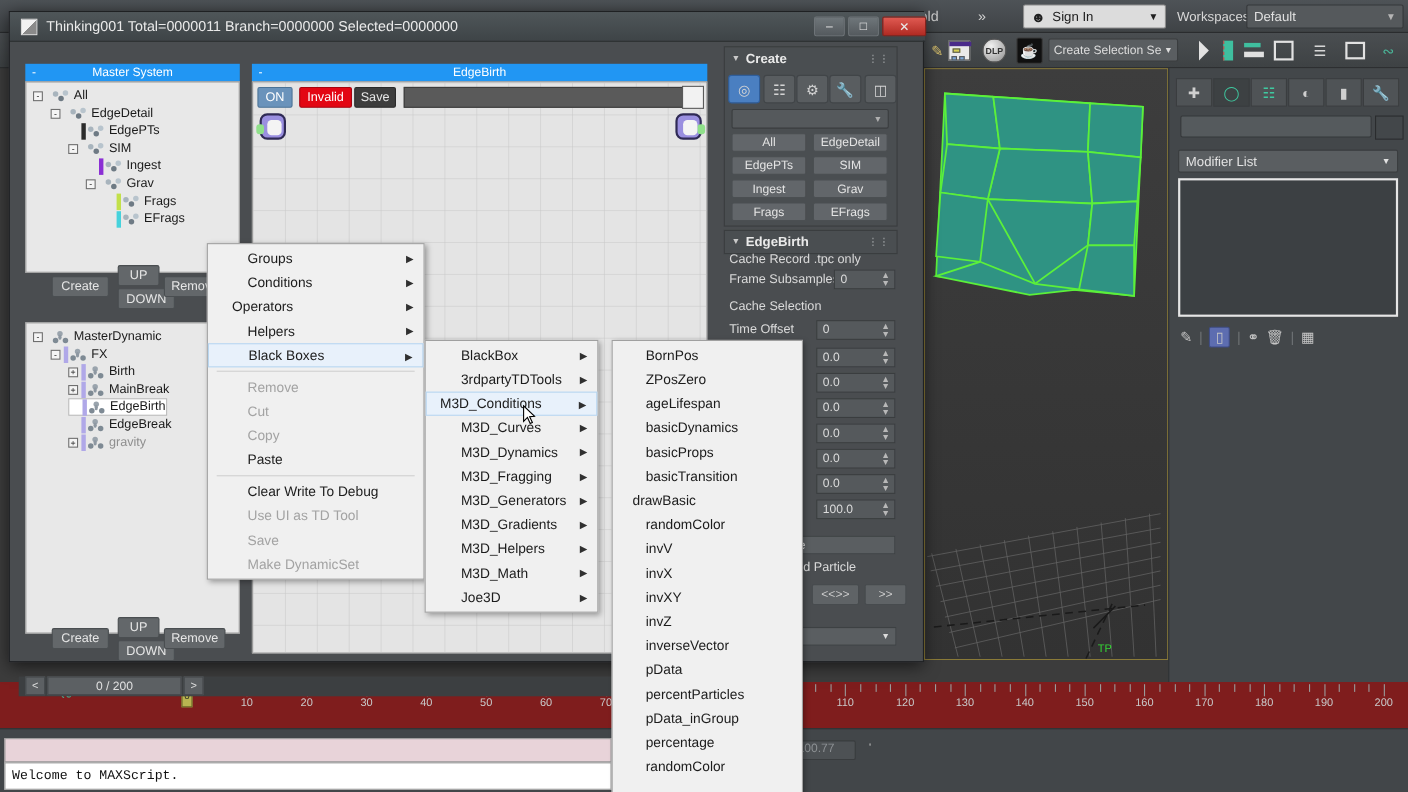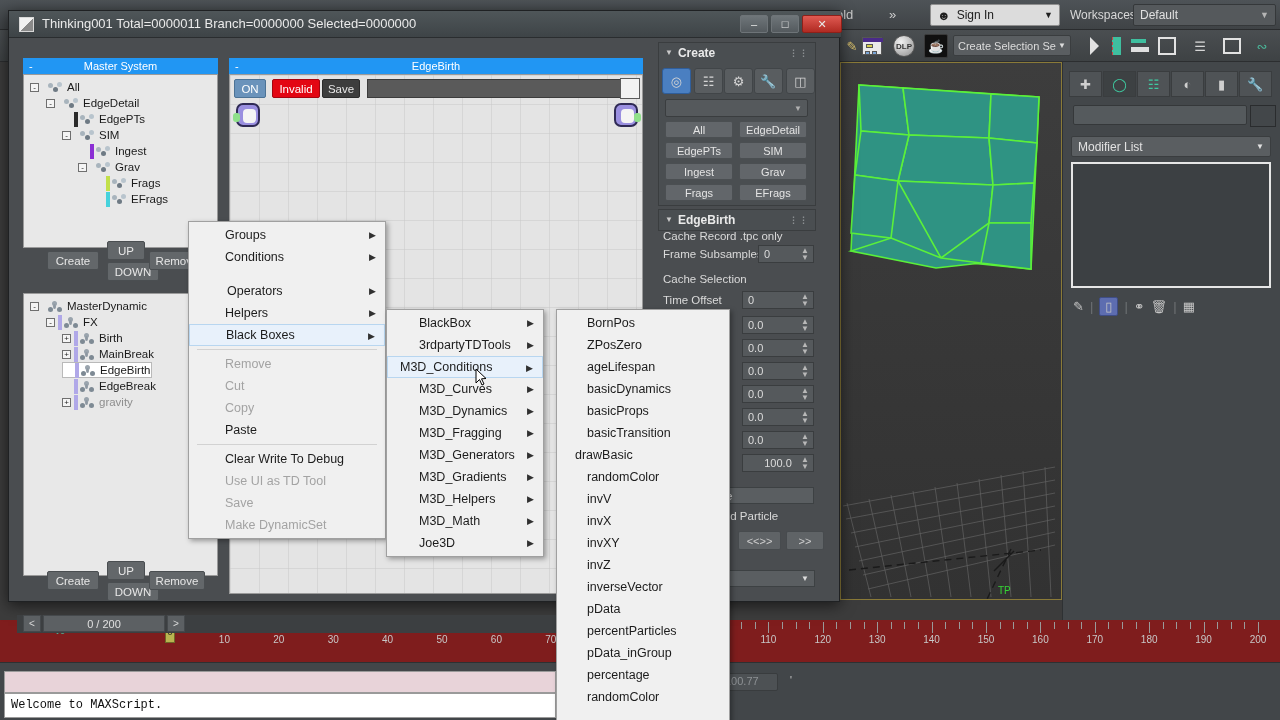--- a/index.html
+++ b/index.html
@@ -874,21 +874,21 @@
         <span class="arrows">▲<br>▼</span>
       </div>
       <div class="spin" style="left: 742px; top: 408px; width: 72px;">
         <span>0.0</span>
         <span class="arrows">▲<br>▼</span>
       </div>
       <div class="spin" style="left: 742px; top: 431px; width: 72px;">
         <span>0.0</span>
         <span class="arrows">▲<br>▼</span>
       </div>
-      <div class="spin" style="left: 742px; top: 454px; width: 72px; justify-content: center;">
+      <div class="spin" style="left: 742px; top: 454px; width: 72px;">
         <span>100.0</span>
         <span class="arrows">▲<br>▼</span>
       </div>
     </div>
   <div class="r-wide" style="left:700px; top:487px; width:114px;">None</div>
   <span class="lbl" style="left:713px; top:510px;">Hold Particle</span>
   <div class="r-sq" style="left:738px; top:531px; width:43px;">&lt;&lt;&gt;&gt;</div>
   <div class="r-sq" style="left:786px; top:531px; width:38px;">&gt;&gt;</div>
   <div class="r-wide" style="left:700px; top:570px; width:115px;">
     <span>e</span>
@@ -900,21 +900,21 @@
 
   <div class="menu" style="left:188px; top:221px; width:198px;" id="ctx-menu">
       <div class="mi" style="padding-left: 36px;">
         <span>Groups</span>
         <span class="arr">▶</span>
       </div>
       <div class="mi" style="padding-left: 36px;">
         <span>Conditions</span>
         <span class="arr">▶</span>
       </div>
-      <div class="mi" style="padding-left: 38px; margin-top: 12px;">
+      <div class="mi" style="padding-left: 22px;">
         <span>Operators</span>
         <span class="arr">▶</span>
       </div>
       <div class="mi" style="padding-left: 36px;">
         <span>Helpers</span>
         <span class="arr">▶</span>
       </div>
       <div class="mi hl" style="padding-left: 36px;">
         <span>Black Boxes</span>
         <span class="arr">▶</span>

